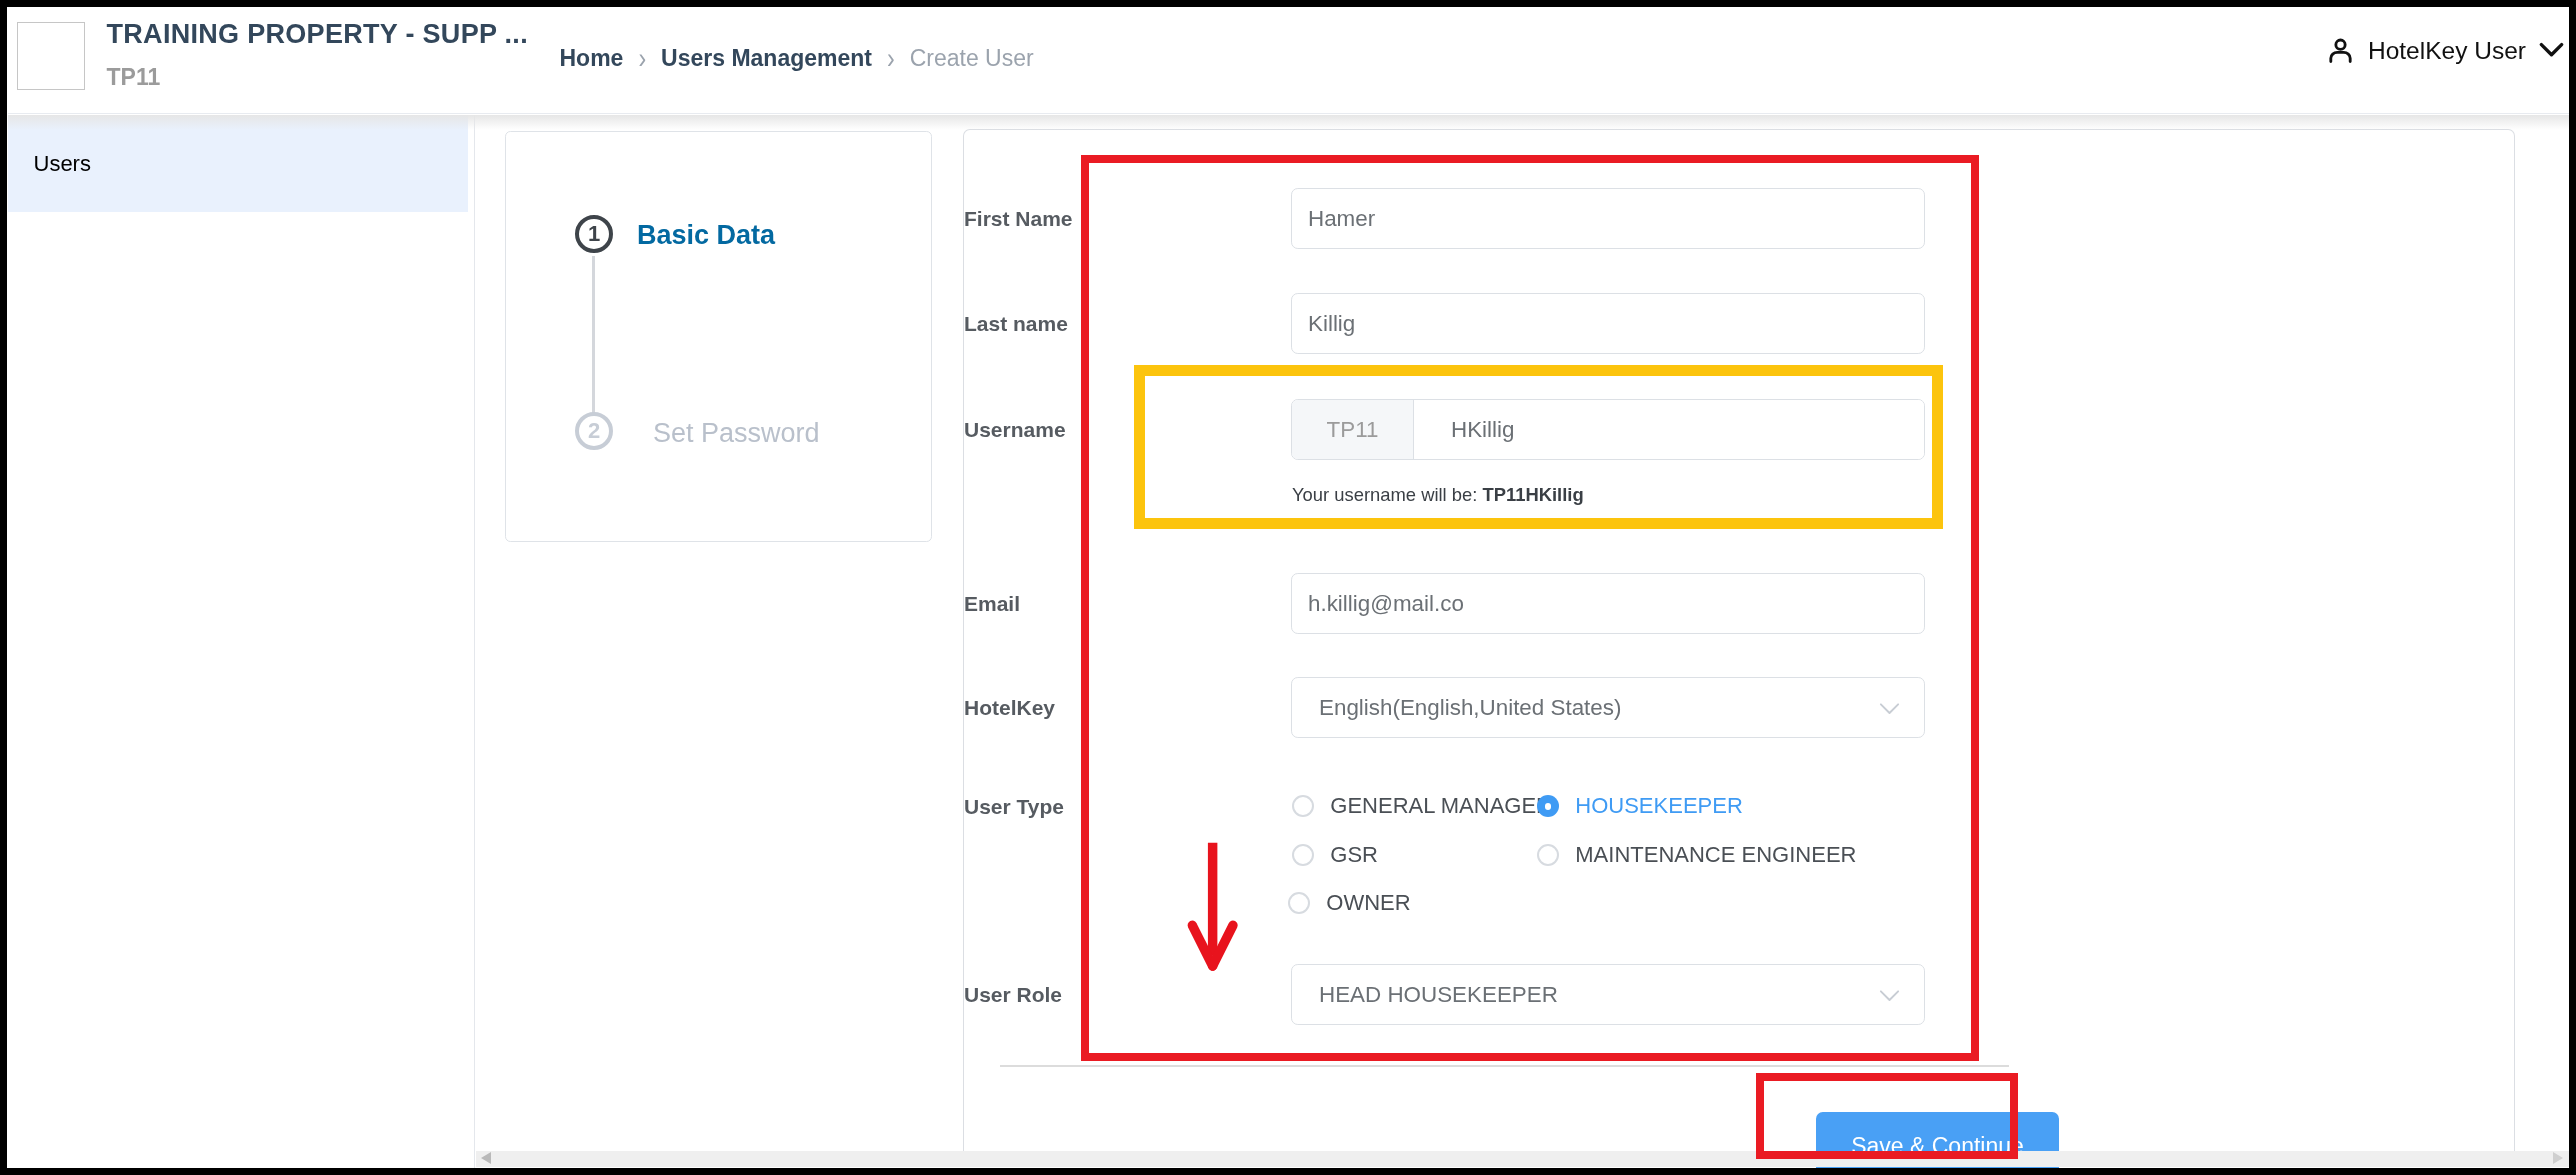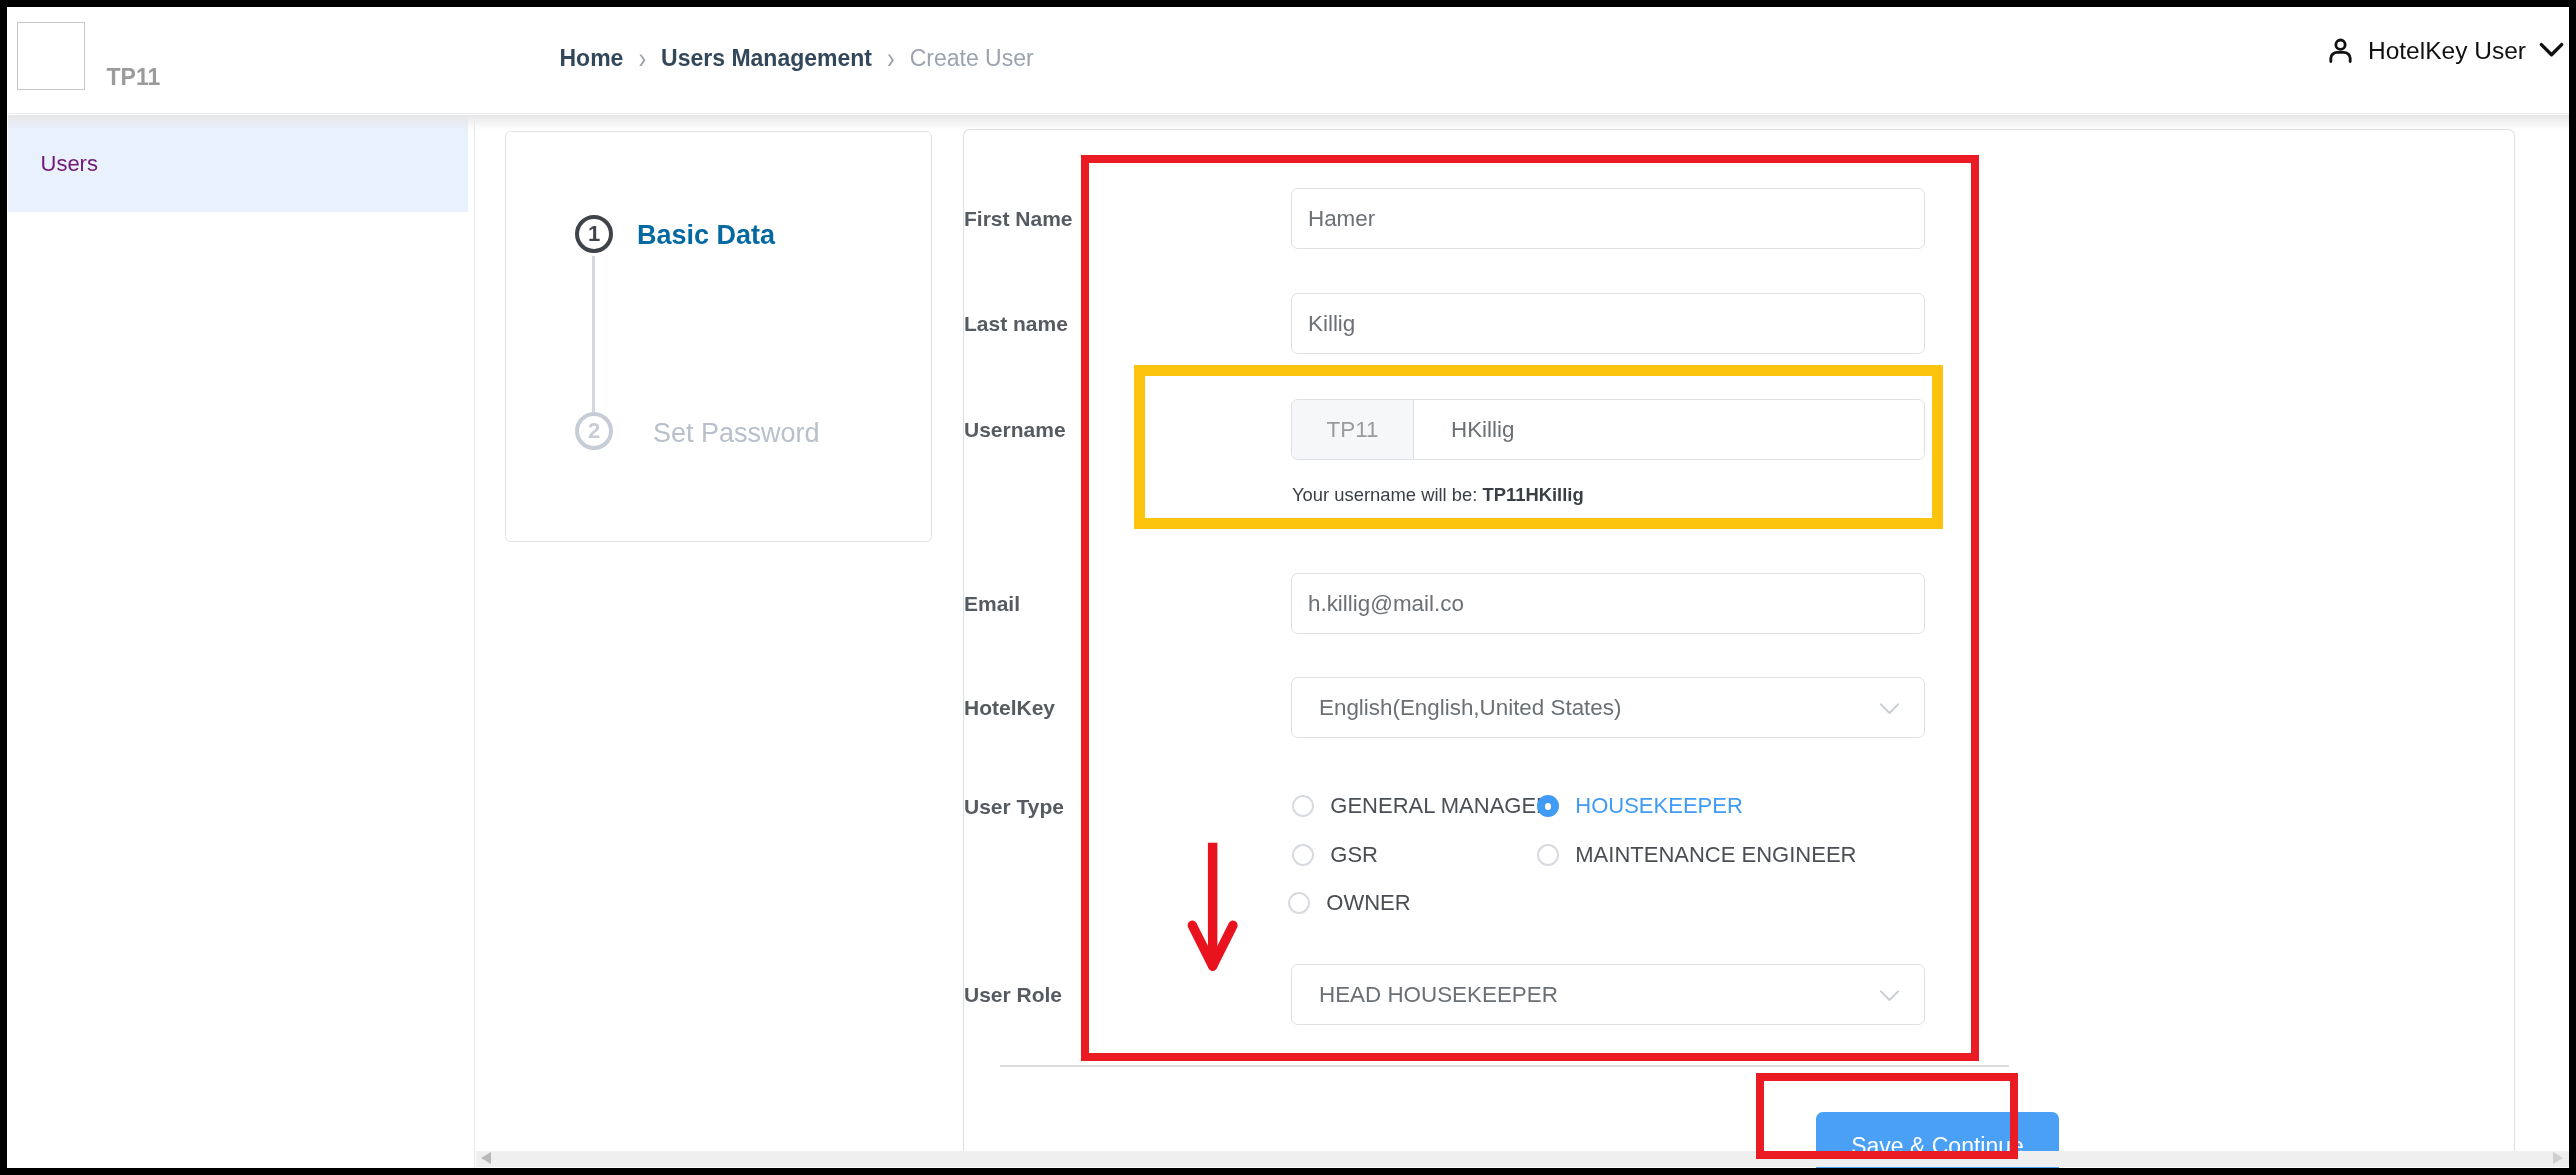--- a/index.html
+++ b/index.html
@@ -17,21 +17,21 @@
   .breadcrumb { position:absolute; left:552px; top:37px; display:flex; align-items:center; gap:15px; font-size:23px; white-space:nowrap; }
   .crumb-strong { color:#33475b; font-weight:700; }
   .crumb-muted { color:#9ba3ad; }
   .crumb-sep { color:#9ba3ad; font-size:23px; font-weight:400; transform:scaleY(1.3); }
   .user-menu { position:absolute; right:3.4px; top:27px; display:flex; align-items:center; gap:12.2px; }
   .user-menu-label { font-size:24.5px; color:#111; }
 
   
   .sidebar { position:absolute; left:7.5px; top:115px; width:467px; bottom:7.5px; background:#fff; border-right:1.4px solid #e4e7ec; z-index:3; }
   .sidebar-item { position:absolute; left:0; top:0; width:460px; height:97px; background:#e9f1fd; display:flex; align-items:center; }
-  .sidebar-item-label { margin-left:33px; font-size:22px; color:#701a75; }
+  .sidebar-item-label { margin-left:26px; font-size:22px; color:#000000; }
 
   
   .steps-card { position:absolute; left:505px; top:131px; width:427px; height:411px; background:#fff; border:1.4px solid #dfe3e8; border-radius:5.4px; z-index:3; }
   .step-circle { position:absolute; width:38px; height:38px; border-radius:50%; display:flex; align-items:center; justify-content:center; font-size:22px; font-weight:700; background:#fff; z-index:2; }
   .step-circle.active { left:69px; top:83px; border:4.1px solid #3e444a; color:#3e444a; }
   .step-circle.inactive { left:69px; top:280px; border:4.1px solid #c7cdd6; color:#c7cdd6; }
   .step-label-active { position:absolute; left:131px; top:88px; font-size:27px; font-weight:700; color:#0369a1; }
   .step-label-inactive { position:absolute; left:147px; top:286px; font-size:27px; color:#b9c0cb; }
   .step-connector { position:absolute; left:86px; top:124px; width:3.4px; height:158px; background:#d4d7dc; z-index:1; }
 
@@ -67,20 +67,21 @@
   .scroll-left-arrow { position:absolute; left:5.4px; top:1.4px; width:0; height:0; border-top:6.8px solid transparent; border-bottom:6.8px solid transparent; border-right:10.2px solid #b9b9b9; }
   .scroll-right-arrow { position:absolute; right:5.4px; top:1.4px; width:0; height:0; border-top:6.8px solid transparent; border-bottom:6.8px solid transparent; border-left:10.2px solid #cfcfcf; }
 </style>
 </head>
 <body>
 
 <div class="screen">
 
   <div class="header">
     <div class="logo-box"></div>
+    <div class="prop-name">TRAINING PROPERTY - SUPP ...</div>
     <div class="prop-code">TP11</div>
 
     <div class="breadcrumb">
       <span class="crumb-strong">Home</span>
       <span class="crumb-sep">›</span>
       <span class="crumb-strong">Users Management</span>
       <span class="crumb-sep">›</span>
       <span class="crumb-muted">Create User</span>
     </div>
 

